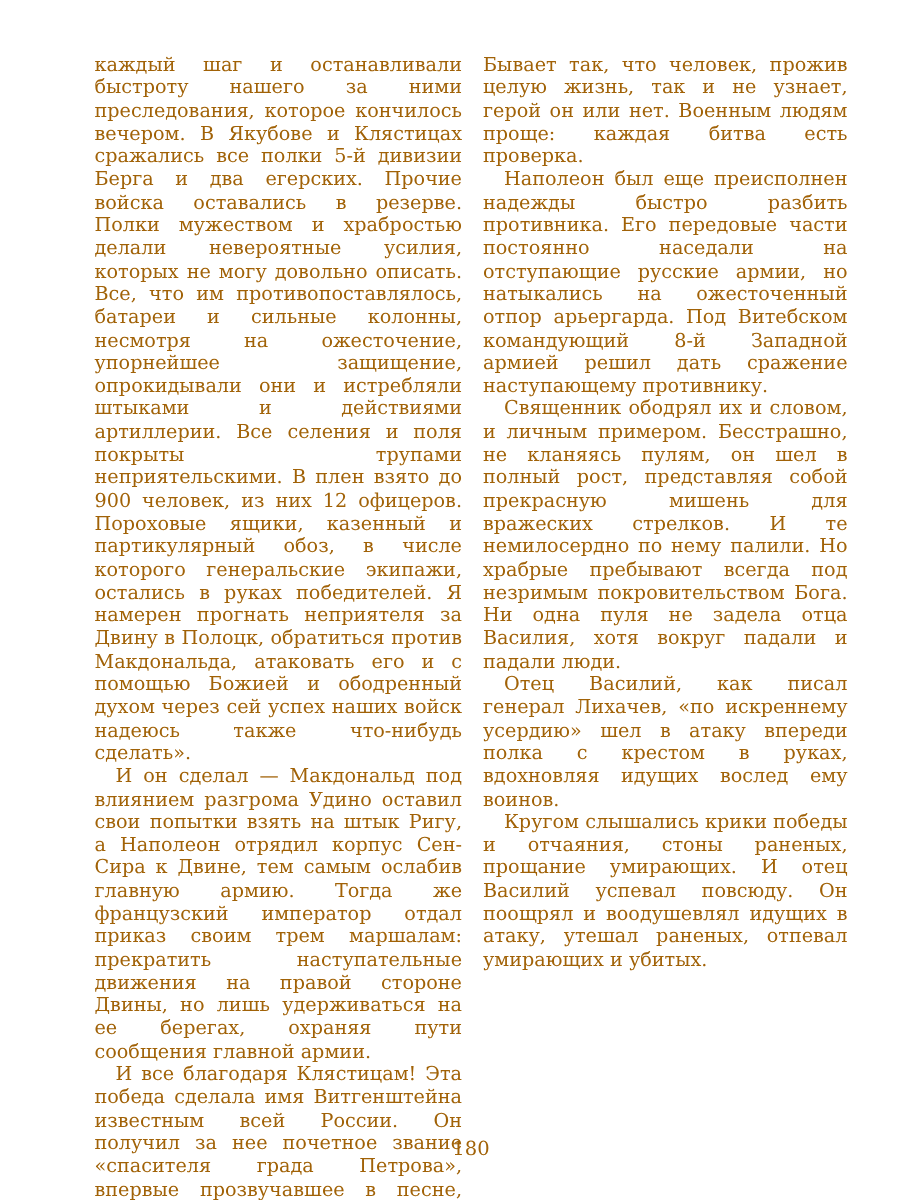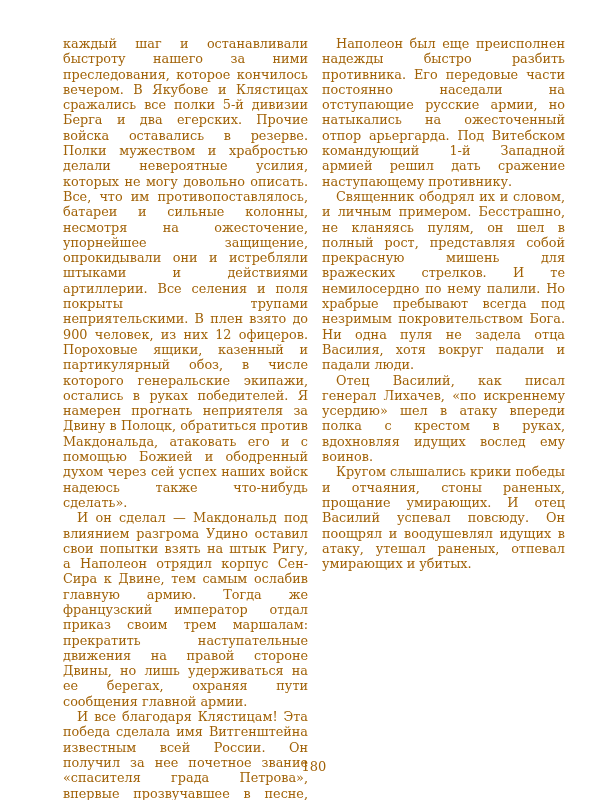--- a/index.html
+++ b/index.html
@@ -65,21 +65,22 @@
   <div class="columns">
 
     <div class="column col-left">
       <p class="para first">каждый шаг и останавливали быстроту нашего за ними преследования, которое кончилось вечером. В Якубове и Клястицах сражались все полки 5-й дивизии Берга и два егерских. Прочие войска оставались в резерве. Полки мужеством и храбростью делали невероятные усилия, которых не могу довольно описать. Все, что им противопоставлялось, батареи и сильные колонны, несмотря на ожесточение, упорнейшее защищение, опрокидывали они и истребляли штыками и действиями артиллерии. Все селения и поля покрыты трупами неприятельскими. В плен взято до 900 человек, из них 12 офицеров. Пороховые ящики, казенный и партикулярный обоз, в числе которого генеральские экипажи, остались в руках победителей. Я намерен прогнать неприятеля за Двину в Полоцк, обратиться против Макдональда, атаковать его и с помощью Божией и ободренный духом через сей успех наших войск надеюсь также что-нибудь сделать».</p>
       <p class="para">И он сделал — Макдональд под влиянием разгрома Удино оставил свои попытки взять на штык Ригу, а Наполеон отрядил корпус Сен-Сира к Двине, тем самым ослабив главную армию. Тогда же французский император отдал приказ своим трем маршалам: прекратить наступательные движения на правой стороне Двины, но лишь удерживаться на ее берегах, охраняя пути сообщения главной армии.</p>
       <p class="para">И все благодаря Клястицам! Эта победа сделала имя Витгенштейна известным всей России. Он получил за нее почетное звание «спасителя града Петрова», впервые прозвучавшее в песне, заканчивающейся словами:</p>
 
     </div>
 
     <div class="column col-right">
-      <p class="para">Наполеон был еще преисполнен надежды быстро разбить противника. Его передовые части постоянно наседали на отступающие русские армии, но натыкались на ожесточенный отпор арьергарда. Под Витебском командующий 1-й Западной армией решил дать сражение наступающему противнику.</p>
+      <p class="para first">Бывает так, что человек, прожив целую жизнь, так и не узнает, герой он или нет. Военным людям проще: каждая битва есть проверка.</p>
+      <p class="para">Наполеон был еще преисполнен надежды быстро разбить противника. Его передовые части постоянно наседали на отступающие русские армии, но натыкались на ожесточенный отпор арьергарда. Под Витебском командующий 8-й Западной армией решил дать сражение наступающему противнику.</p>
       <p class="para">Священник ободрял их и словом, и личным примером. Бесстрашно, не кланяясь пулям, он шел в полный рост, представляя собой прекрасную мишень для вражеских стрелков. И те немилосердно по нему палили. Но храбрые пребывают всегда под незримым покровительством Бога. Ни одна пуля не задела отца Василия, хотя вокруг падали и падали люди.</p>
       <p class="para">Отец Василий, как писал генерал Лихачев, «по искреннему усердию» шел в атаку впереди полка с крестом в руках, вдохновляя идущих вослед ему воинов.</p>
       <p class="para">Кругом слышались крики победы и отчаяния, стоны раненых, прощание умирающих. И отец Василий успевал повсюду. Он поощрял и воодушевлял идущих в атаку, утешал раненых, отпевал умирающих и убитых.</p>
 
     </div>
 
   </div>
 
   <div class="page-number">180</div>
 </div>

